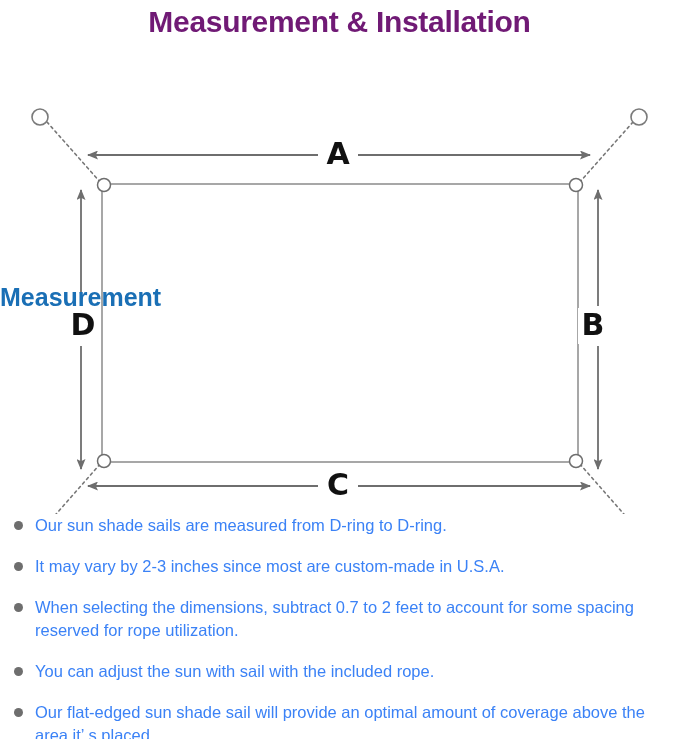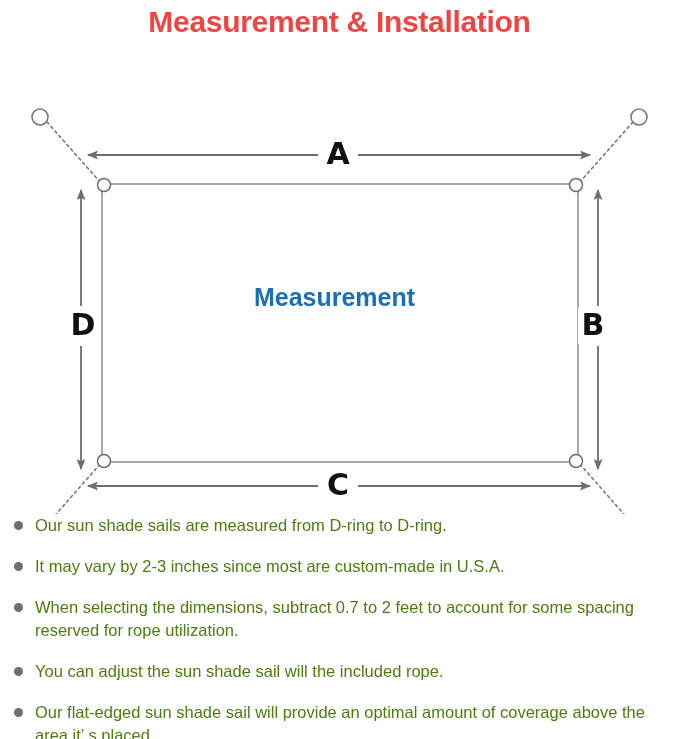--- a/index.html
+++ b/index.html
@@ -14,21 +14,21 @@
     color: #555555;
     overflow: hidden;
     position: relative;
   }
 
   
   .page-title {
     text-align: center;
     font-size: 30px;
     font-weight: bold;
-    color: #ef4444;
+    color: #701a75;
     letter-spacing: -0.3px;
     margin: 0;
     padding-top: 2px;
     height: 42px;
     line-height: 40px;
     white-space: nowrap;
   }
 
   
   .diagram-wrap {
@@ -41,21 +41,20 @@
     top: 0;
     left: 0;
   }
 
   
   .sail-center-text {
     position: absolute;
     left: 0;
     right: 10px;
     top: 238px;
-    text-align: center;
     pointer-events: none;
   }
   .sail-center-title {
     font-size: 25px;
     font-weight: bold;
     color: #1A6FB5;
     line-height: 30px;
     white-space: nowrap;
   }
   .sail-center-sub {
@@ -88,21 +87,21 @@
     margin: 0;
     padding: 0 14px 0 14px;
     list-style: none;
   }
   .note-item {
     position: relative;
     display: flex;
     align-items: flex-start;
     font-size: 16.5px;
     line-height: 23px;
-    color: #4d7c0f;
+    color: #3b82f6;
     margin-bottom: 18px;
   }
   .note-bullet {
     flex: 0 0 auto;
     width: 9px;
     height: 9px;
     border-radius: 50%;
     background: #6E6E6E;
     margin: 7px 12px 0 0;
   }
@@ -190,19 +189,19 @@
   <li class="note-item">
     <span class="note-bullet"></span>
     <span class="note-text">It may vary by 2-3 inches since most are custom-made in U.S.A.</span>
   </li>
   <li class="note-item">
     <span class="note-bullet"></span>
     <span class="note-text">When selecting the dimensions, subtract 0.7 to 2 feet to account for some spacing reserved for rope utilization.</span>
   </li>
   <li class="note-item">
     <span class="note-bullet"></span>
-    <span class="note-text">You can adjust the sun shade sail will the included rope.</span>
+    <span class="note-text">You can adjust the sun with sail with the included rope.</span>
   </li>
   <li class="note-item">
     <span class="note-bullet"></span>
     <span class="note-text">Our flat-edged sun shade sail will provide an optimal amount of coverage above the area it’  s placed.</span>
   </li>
 </ul>
 
 </body></html>

